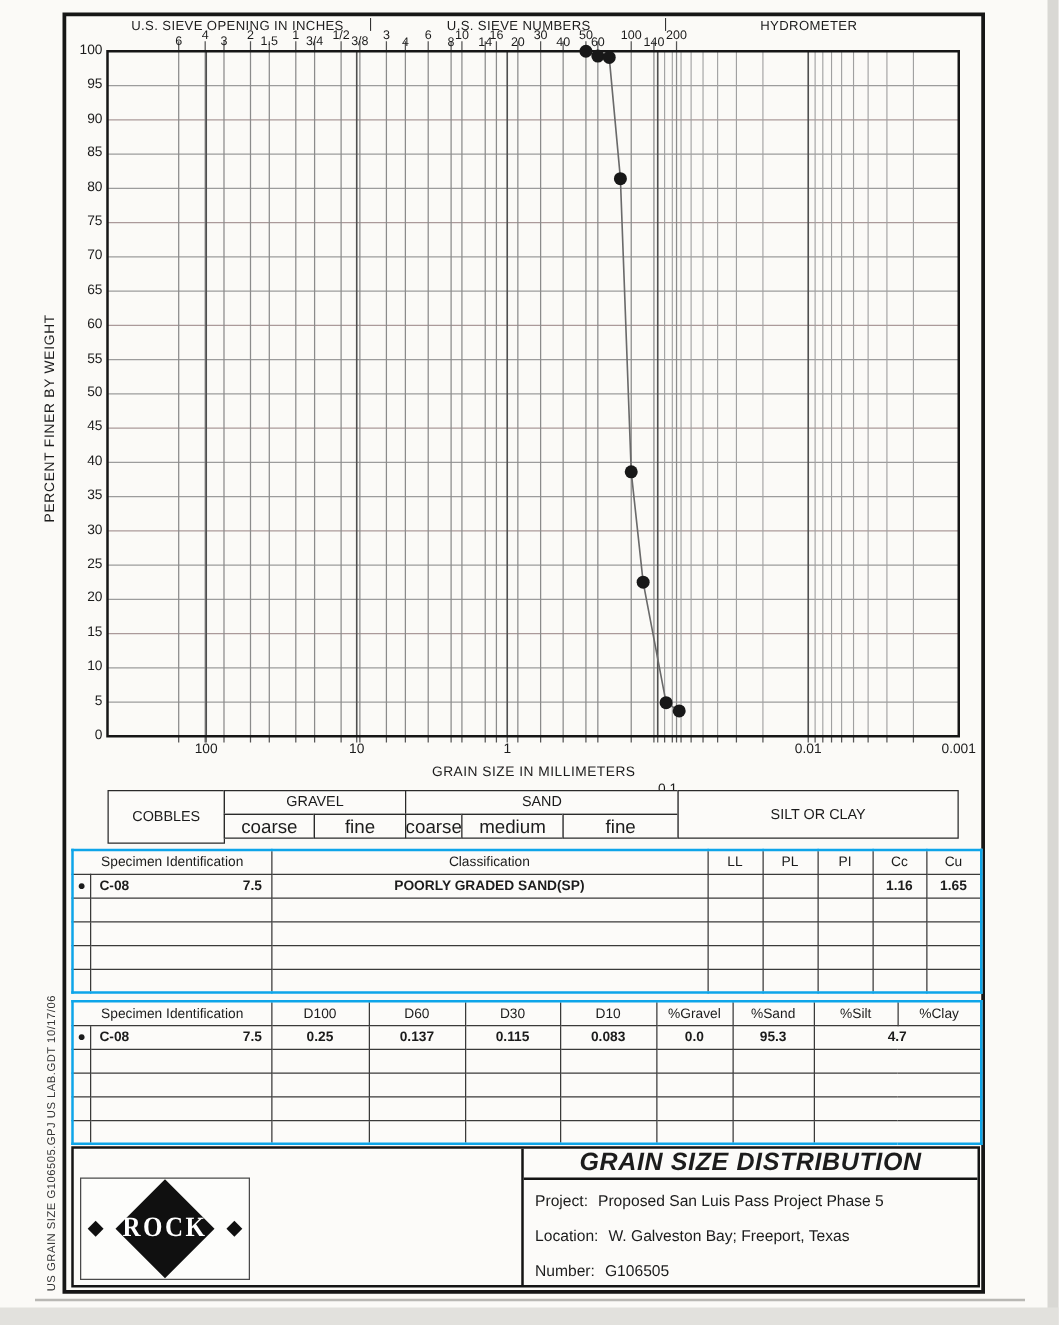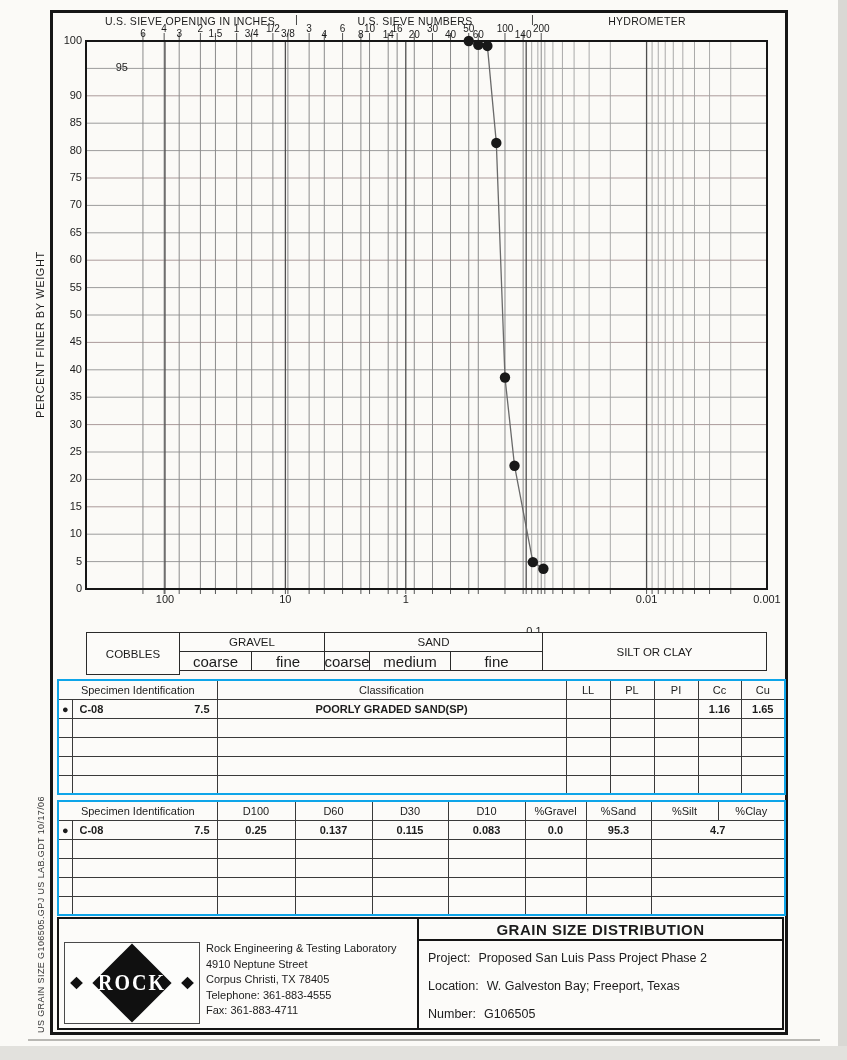--- a/index.html
+++ b/index.html
@@ -61,21 +61,21 @@
   
   #footer { left:57px; top:917px; width:727px; height:113px; border:2px solid #141414; box-sizing:border-box; display:flex; background:#fcfbf9; }
   #footer-left { position:relative; width:358px; flex:0 0 358px; }
   #footer-right { position:relative; flex:1; border-left:2px solid #141414; display:flex; flex-direction:column; }
   #logo-box { position:absolute; left:5px; top:23px; width:134px; height:80px; border:1px solid #4a4a4a; background:#fdfdfb; }
   #logo-diamond { position:absolute; left:50%; top:50%; width:56px; height:56px; background:#101010; transform:translate(-50%,-50%) rotate(45deg); }
   #logo-band { position:absolute; left:0; right:0; top:50%; transform:translateY(-50%); display:flex; align-items:center; justify-content:space-between; padding:0 7px; }
   .mini-diamond { width:9px; height:9px; background:#101010; transform:rotate(45deg); }
   #logo-text { color:#fff; font-family:"Liberation Serif", serif; font-weight:bold; font-size:20px; letter-spacing:2px; transform:scaleY(1.12); }
   #company { position:absolute; left:147px; top:22px; font-size:11px; line-height:15.5px; white-space:nowrap; }
-  #report-title { height:27px; border-bottom:2px solid #141414; display:flex; align-items:center; justify-content:center; font-size:15px; font-weight:bold; letter-spacing:.5px; }
+  #report-title { height:27px; border-bottom:2px solid #141414; display:flex; align-items:center; justify-content:center; font-size:20px; font-weight:bold; letter-spacing:.5px;font-style:italic; }
   .meta-row { height:28px; display:flex; align-items:center; padding-left:9px; font-size:12.5px; white-space:nowrap; }
   .meta-row .lbl { margin-right:8px; }
   #meta-rows { padding-top:3px; }
 
   #sidebar-text {
     left:36px; top:1033px; transform:rotate(-90deg); transform-origin:0 0;
     font-size:9px; letter-spacing:.4px; color:#333; white-space:nowrap;
   }
 </style>
 </head>
@@ -89,20 +89,21 @@
 
   <div class="abs" id="frame"></div>
 
   <div class="abs hdr-title" id="hdr-inches">U.S. SIEVE OPENING IN INCHES</div>
   <div class="abs hdr-div" id="hdr-div1">|</div>
   <div class="abs hdr-title" id="hdr-numbers">U.S. SIEVE NUMBERS</div>
   <div class="abs hdr-div" id="hdr-div2">|</div>
   <div class="abs hdr-title" id="hdr-hydro">HYDROMETER</div>
 
   <div class="abs" id="ylabel">PERCENT FINER BY WEIGHT</div>
+  <div class="abs" id="xlabel">GRAIN SIZE IN MILLIMETERS</div>
 
   <div id="chart-generated">
       <svg width="681" height="548" viewBox="0 0 681 548" id="plot-svg" class="abs">
         <g>
           <line x1="0" y1="520.6" x2="681" y2="520.6" stroke="#9c9c9c" stroke-width="1"></line>
           <line x1="0" y1="493.2" x2="681" y2="493.2" stroke="#9c9c9c" stroke-width="1"></line>
           <line x1="0" y1="465.8" x2="681" y2="465.8" stroke="#ab9a9a" stroke-width="1"></line>
           <line x1="0" y1="438.40000000000003" x2="681" y2="438.40000000000003" stroke="#9c9c9c" stroke-width="1"></line>
           <line x1="0" y1="411" x2="681" y2="411" stroke="#9c9c9c" stroke-width="1"></line>
           <line x1="0" y1="383.59999999999997" x2="681" y2="383.59999999999997" stroke="#ab9a9a" stroke-width="1"></line>
@@ -267,21 +268,21 @@
       <div class="abs sieve-label" style="left: 397.128px; top: 23px;">16</div>
       <div class="abs sieve-label" style="left: 414.28px; top: 29px;">20</div>
       <div class="abs sieve-label" style="left: 432.493px; top: 23px;">30</div>
       <div class="abs sieve-label" style="left: 450.524px; top: 29px;">40</div>
       <div class="abs sieve-label" style="left: 468.737px; top: 23px;">50</div>
       <div class="abs sieve-label" style="left: 478.27px; top: 29px;">60</div>
       <div class="abs sieve-label" style="left: 504.981px; top: 23px;">100</div>
       <div class="abs sieve-label" style="left: 523.136px; top: 29px;">140</div>
       <div class="abs sieve-label" style="left: 541.225px; top: 23px;">200</div>
       <div class="abs ytick" style="top: 34px;">100</div>
-      <div class="abs ytick" style="top: 61.4px; margin-left: 46px;">95</div>
+      <div class="abs ytick" style="top: 61.4px;">95</div>
       <div class="abs ytick" style="top: 88.8px;">90</div>
       <div class="abs ytick" style="top: 116.2px;">85</div>
       <div class="abs ytick" style="top: 143.6px;">80</div>
       <div class="abs ytick" style="top: 171px;">75</div>
       <div class="abs ytick" style="top: 198.4px;">70</div>
       <div class="abs ytick" style="top: 225.8px;">65</div>
       <div class="abs ytick" style="top: 253.2px;">60</div>
       <div class="abs ytick" style="top: 280.6px;">55</div>
       <div class="abs ytick" style="top: 308px;">50</div>
       <div class="abs ytick" style="top: 335.4px;">45</div>
@@ -503,34 +504,27 @@
   <div class="abs" id="footer">
     <div id="footer-left">
       <div id="logo-box">
         <div id="logo-diamond"></div>
         <div id="logo-band">
           <span class="mini-diamond"></span>
           <span id="logo-text">ROCK</span>
           <span class="mini-diamond"></span>
         </div>
       </div>
-      <div id="company">
-        <div>Rock Engineering &amp; Testing Laboratory</div>
-        <div>4910 Neptune Street</div>
-        <div>Corpus Christi, TX 78405</div>
-        <div>Telephone:  361-883-4555</div>
-        <div>Fax:  361-883-4711</div>
-      </div>
     </div>
     <div id="footer-right">
       <div id="report-title">GRAIN SIZE DISTRIBUTION</div>
       <div id="meta-rows">
         <div class="meta-row">
           <span class="lbl">Project:</span>
-          <span>Proposed San Luis Pass Project Phase 2</span>
+          <span>Proposed San Luis Pass Project Phase 5</span>
         </div>
         <div class="meta-row">
           <span class="lbl">Location:</span>
           <span>W. Galveston Bay; Freeport, Texas</span>
         </div>
         <div class="meta-row">
           <span class="lbl">Number:</span>
           <span>G106505</span>
         </div>
       </div>

